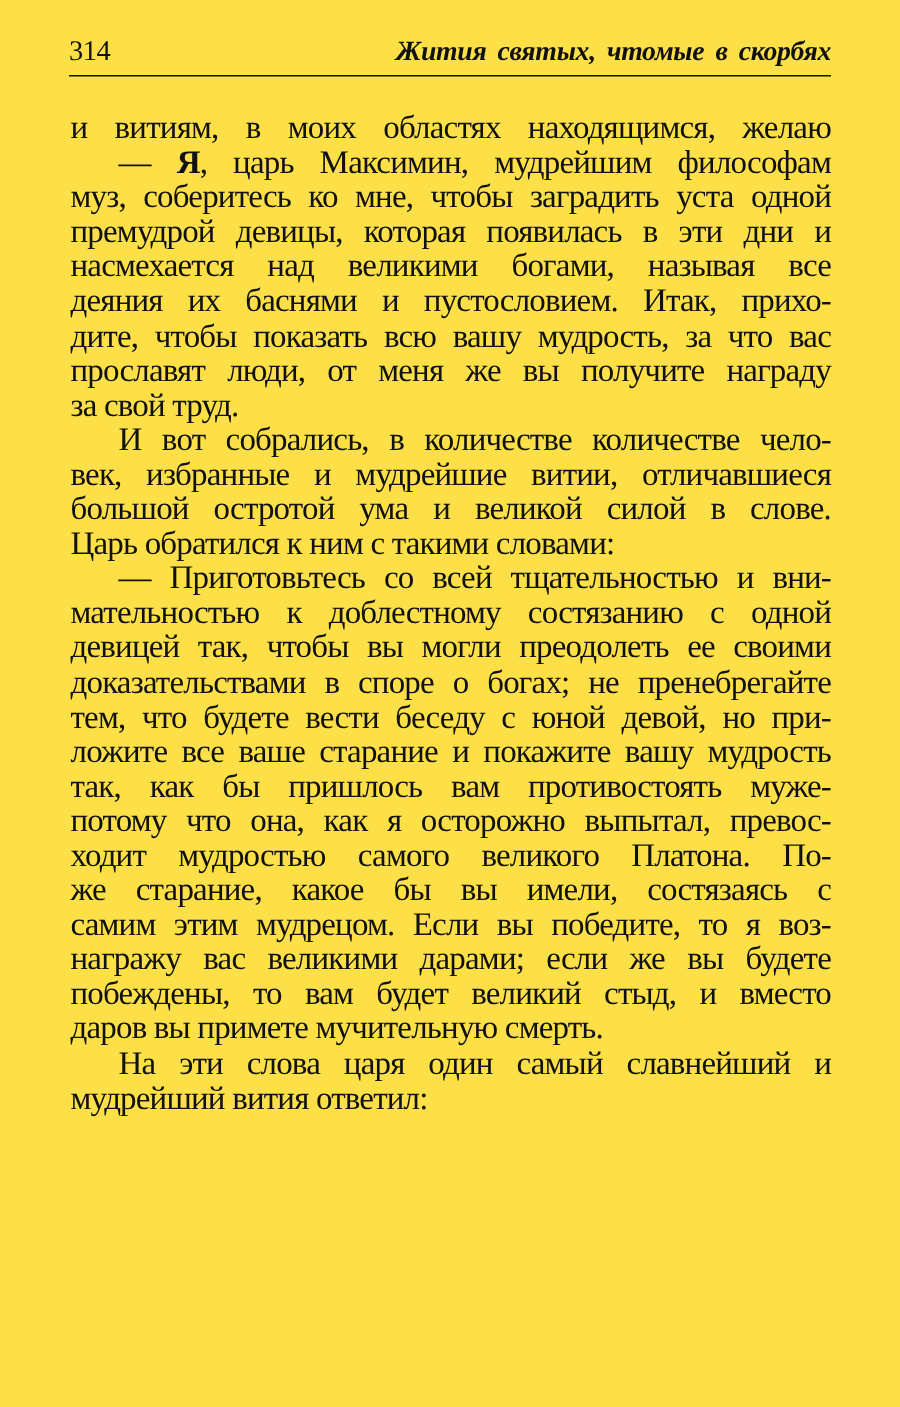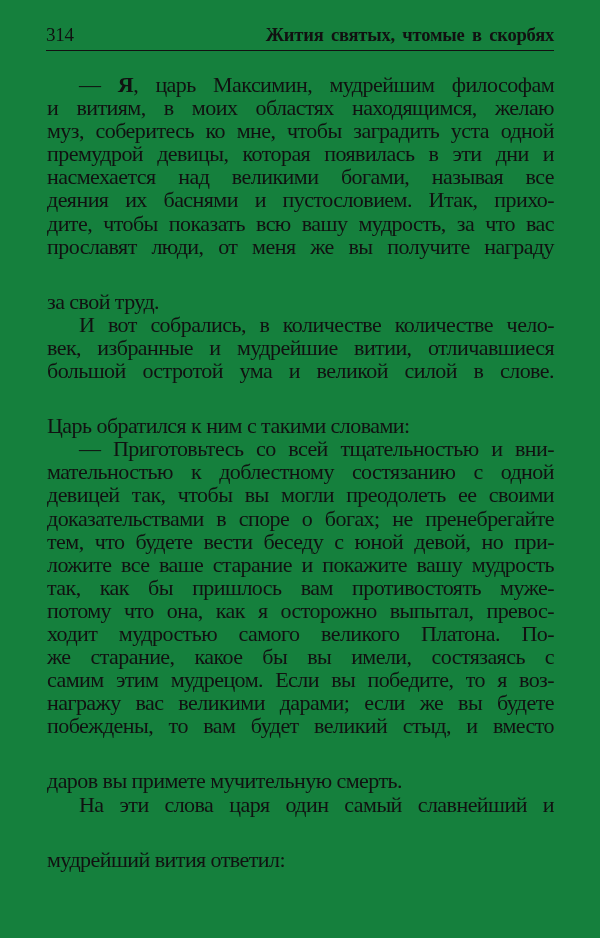--- a/index.html
+++ b/index.html
@@ -13,21 +13,21 @@
     position: relative;
     overflow: hidden;
     color: #111111;
     font-family: "Liberation Serif", "DejaVu Serif", serif;
   }
   .page {
     position: absolute;
     left: 0; top: 0;
     width: 600px;
     height: 938px;
-    background: #15803d;
+    background: #fde047;
   }
   .running-head {
     position: absolute;
     left: 46px;
     top: 22px;
     width: 508px;
     height: 26px;
   }
   .page-number {
     position: absolute;
@@ -36,20 +36,21 @@
     font-size: 19px;
     line-height: 22px;
     letter-spacing: -0.3px;
   }
   .running-title {
     position: absolute;
     right: 0;
     top: 2px;
     font-size: 18.5px;
     line-height: 22px;
+    font-style: italic;
     font-weight: bold;
     word-spacing: 3px;
     letter-spacing: -0.2px;
     white-space: nowrap;
   }
   .head-rule {
     position: absolute;
     left: 46px;
     top: 50px;
     width: 508px;
@@ -72,42 +73,41 @@
     text-align-last: justify;
     white-space: nowrap;
     overflow: visible;
   }
   .line.indent {
     padding-left: 32px;
   }
   .line.last {
     text-align: left;
     text-align-last: left;
-    margin-top: 32px;
   }
   .bold {
     font-weight: bold;
   }
 </style>
 </head>
 <body>
 
 <div class="page">
 
   <div class="running-head">
     <span class="page-number">314</span>
     <span class="running-title">Жития святых, чтомые в скорбях</span>
   </div>
   <div class="head-rule"></div>
 
   <div class="body-text">
 
     <div class="paragraph">
+      <div class="line">и витиям, в моих областях находящимся, желаю</div>
       <div class="line indent"><span>— </span><span class="bold">Я</span><span>, царь Максимин, мудрейшим философам</span></div>
-      <div class="line">и витиям, в моих областях находящимся, желаю</div>
       <div class="line">муз, соберитесь ко мне, чтобы заградить уста одной</div>
       <div class="line">премудрой девицы, которая появилась в эти дни и</div>
       <div class="line">насмехается над великими богами, называя все</div>
       <div class="line">деяния их баснями и пустословием. Итак, прихо-</div>
       <div class="line">дите, чтобы показать всю вашу мудрость, за что вас</div>
       <div class="line">прославят люди, от меня же вы получите награду</div>
       <div class="line last">за свой труд.</div>
     </div>
 
     <div class="paragraph">

